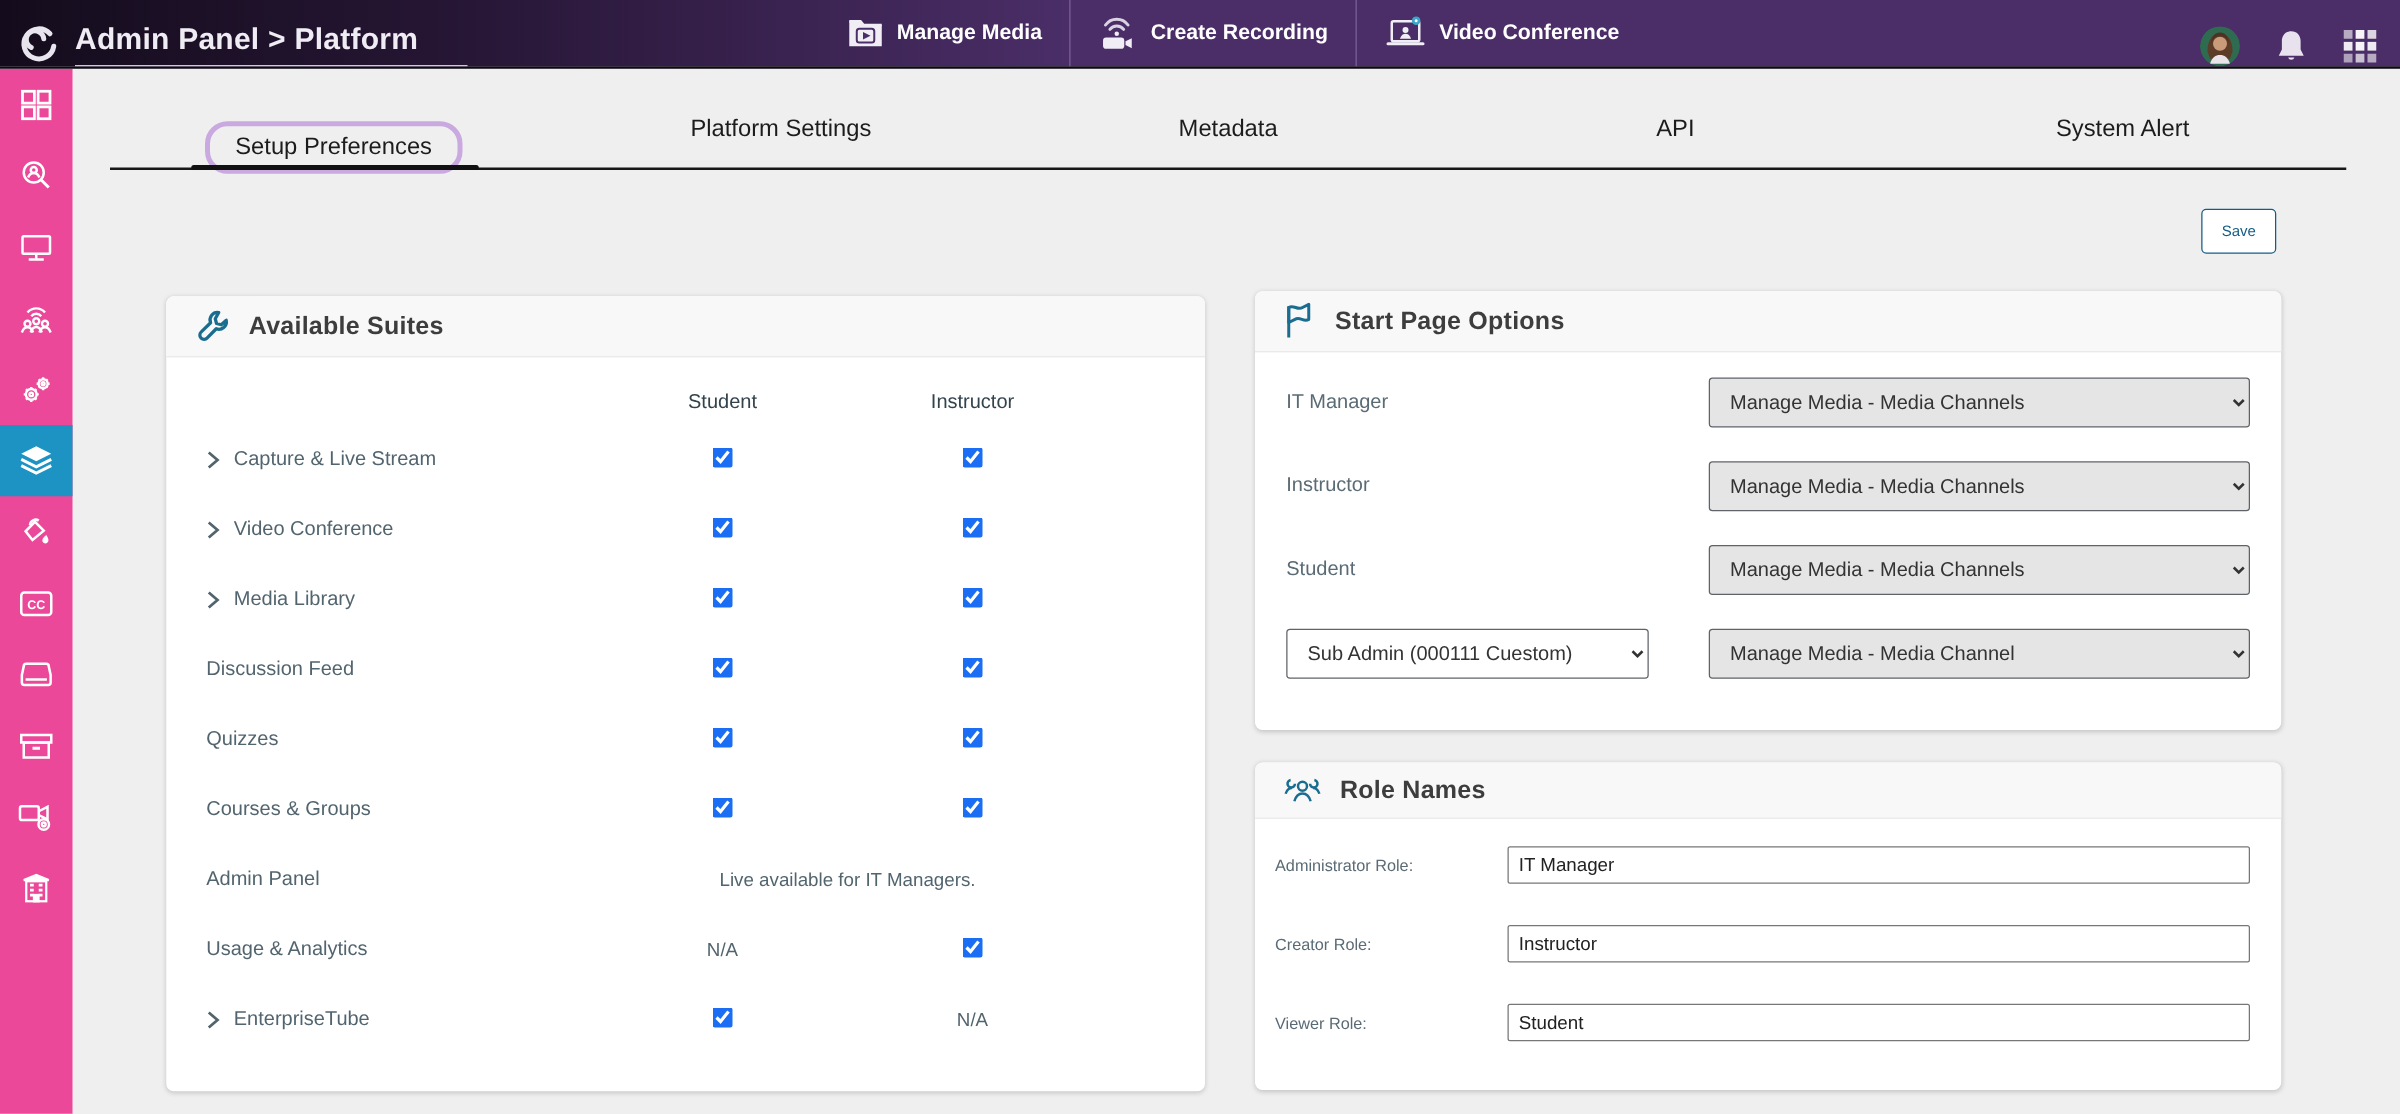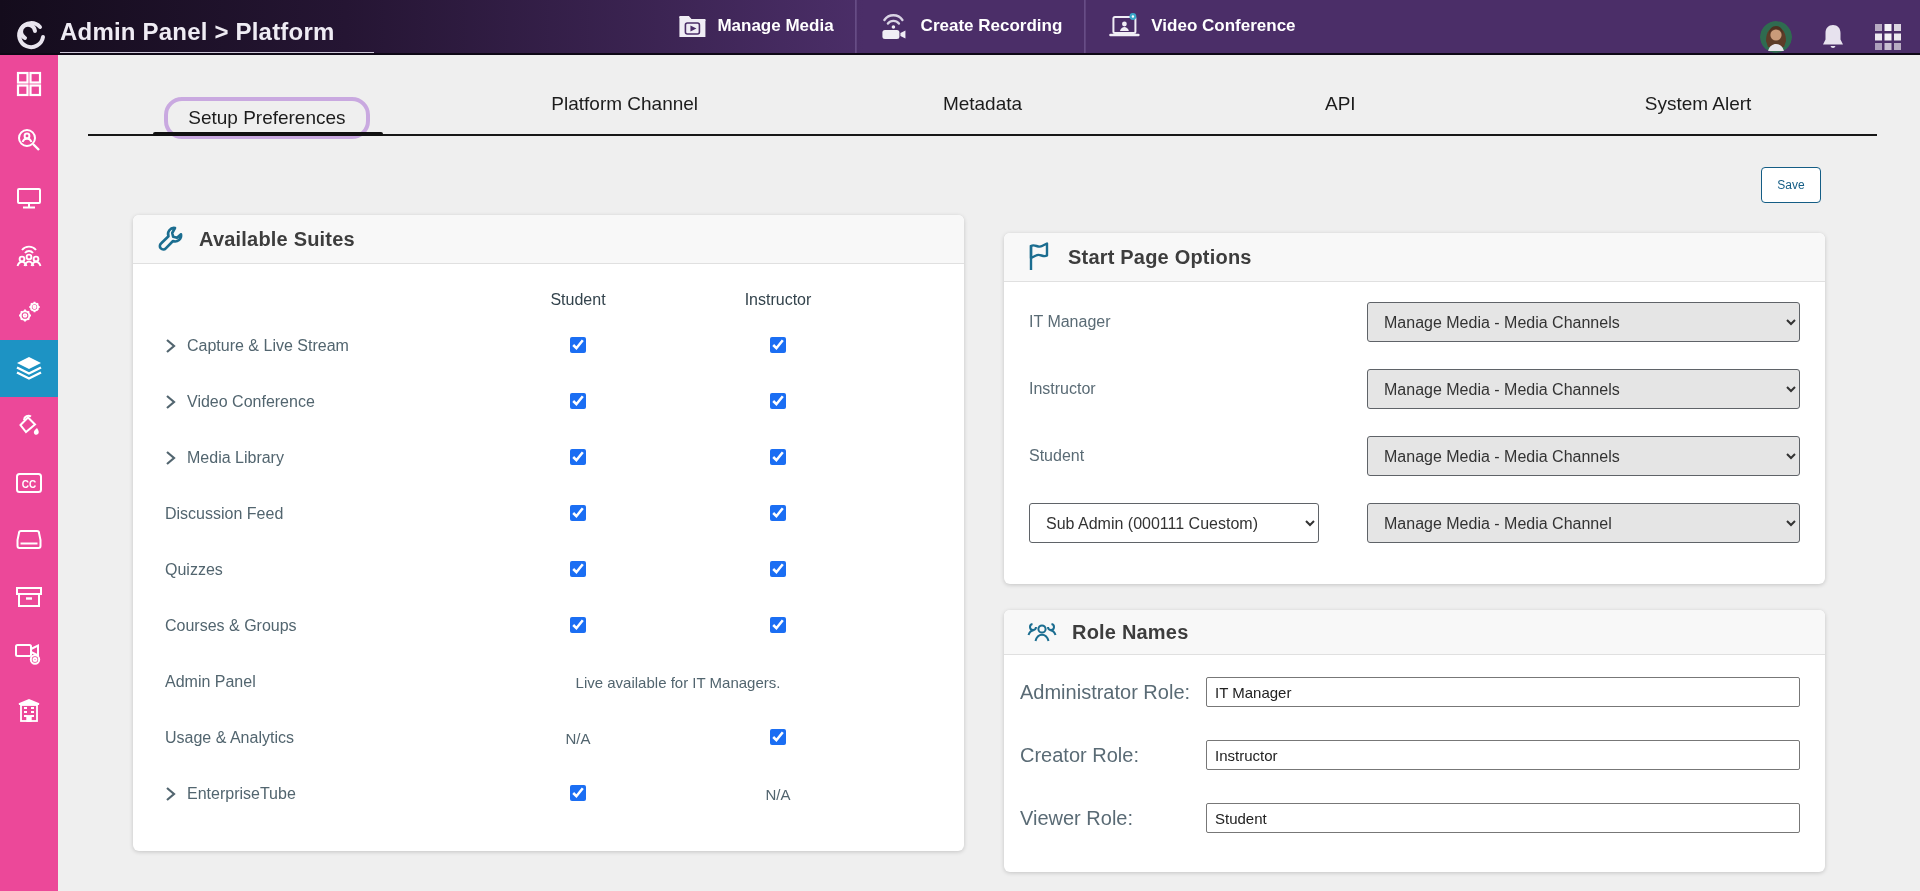--- a/index.html
+++ b/index.html
@@ -34,21 +34,21 @@
   .tab-line { position:absolute; top:79px; left:30px; width:1789px; height:2px; background:#171717; }
   .tab-active-line { position:absolute; top:77px; left:95px; width:230px; height:4px; background:#111; border-radius:2px; }
 
   .save-btn { position:absolute; top:112px; right:99px; width:60px; height:36px; background:#fff; border:1px solid #145d85; border-radius:4px; color:#145d85; font-size:12px; font-family:"Liberation Sans",sans-serif; cursor:pointer; }
 
   .card { position:absolute; background:#fff; border-radius:6px; box-shadow:0 1px 4px rgba(0,0,0,.18); }
   .card-header { height:49px; background:#f8f8f8; border-bottom:1px solid #e0e0e0; border-radius:6px 6px 0 0; display:flex; align-items:center; gap:14px; padding:0 22px; }
   .card-title { font-size:20px; font-weight:bold; color:#3d3d3d; letter-spacing:.2px; }
 
   
-  .card-suites { left:75px; top:160px; width:831px; height:636px; }
+  .card-suites { left:75px; top:182px; width:831px; height:636px; }
   .suites-table { padding-top:18px; }
   .suite-colhead { display:grid; grid-template-columns:313px 200px 200px; padding-left:32px; height:36px; align-items:center; }
   .suite-colhead div { text-align:center; font-size:16px; color:#33434c; }
   .suite-row { display:grid; grid-template-columns:313px 200px 200px; padding-left:32px; height:56px; align-items:center; }
   .suite-label { display:flex; align-items:center; gap:10px; font-size:16px; color:#52656f; }
   .suite-cell { text-align:center; font-size:15px; color:#52656f; }
   .suite-note { grid-column:2 / span 2; text-align:center; font-size:15px; color:#52656f; }
   .chev { display:inline-flex; width:12px; cursor:pointer; }
   input[type="checkbox"] { width:16px; height:16px; accent-color:#1b6ef3; cursor:pointer; }
 
@@ -58,21 +58,21 @@
   .start-row { display:flex; align-items:center; justify-content:space-between; height:40px; margin-bottom:27px; }
   .start-label { font-size:16px; color:#5a6b75; }
   .start-select { width:433px; height:40px; font-size:16px; color:#333; font-family:"Liberation Sans",sans-serif; border:1px solid #5f6368; border-radius:3px; background:#e5e5e5; padding:0 12px; }
   .subadmin-select { width:290px; height:40px; font-size:16px; color:#333; font-family:"Liberation Sans",sans-serif; border:1px solid #5f6368; border-radius:3px; background:#fff; padding:0 12px; }
 
   
   .card-roles { left:946px; top:555px; width:821px; height:262px; }
   .card-roles .card-header { height:45px; }
   .roles-body { padding:22px 25px 0 16px; }
   .role-row { display:flex; align-items:center; height:30px; margin-bottom:33px; }
-  .role-label { width:186px; font-size:20px; color:#5a6b75; }
+  .role-label { width:186px; font-size:13px; color:#5a6b75; }
   .role-input { width:594px; height:30px; border:1px solid #777; border-radius:2px; font-size:15px; color:#222; font-family:"Liberation Sans",sans-serif; padding:0 8px; }
 
   svg { display:block; }
 </style>
 </head>
 <body>
 
 <div class="topbar">
   <div class="brand">
     <span>
@@ -275,21 +275,21 @@
           <rect x="12.2" y="19" width="3.6" height="5" fill="#fff"></rect>
         </svg>
       </span>
   </div>
 </div>
 
 <div class="main">
 
   <div class="tabbar">
     <span class="tab"><span class="tab-ring"><span>Setup Preferences</span></span></span>
-    <span class="tab">Platform Channel</span>
+    <span class="tab">Platform Settings</span>
     <span class="tab">Metadata</span>
     <span class="tab">API</span>
     <span class="tab">System Alert</span>
   </div>
   <div class="tab-line"></div>
   <div class="tab-active-line"></div>
 
   <button class="save-btn">Save</button>
 
   <div class="card card-suites">

